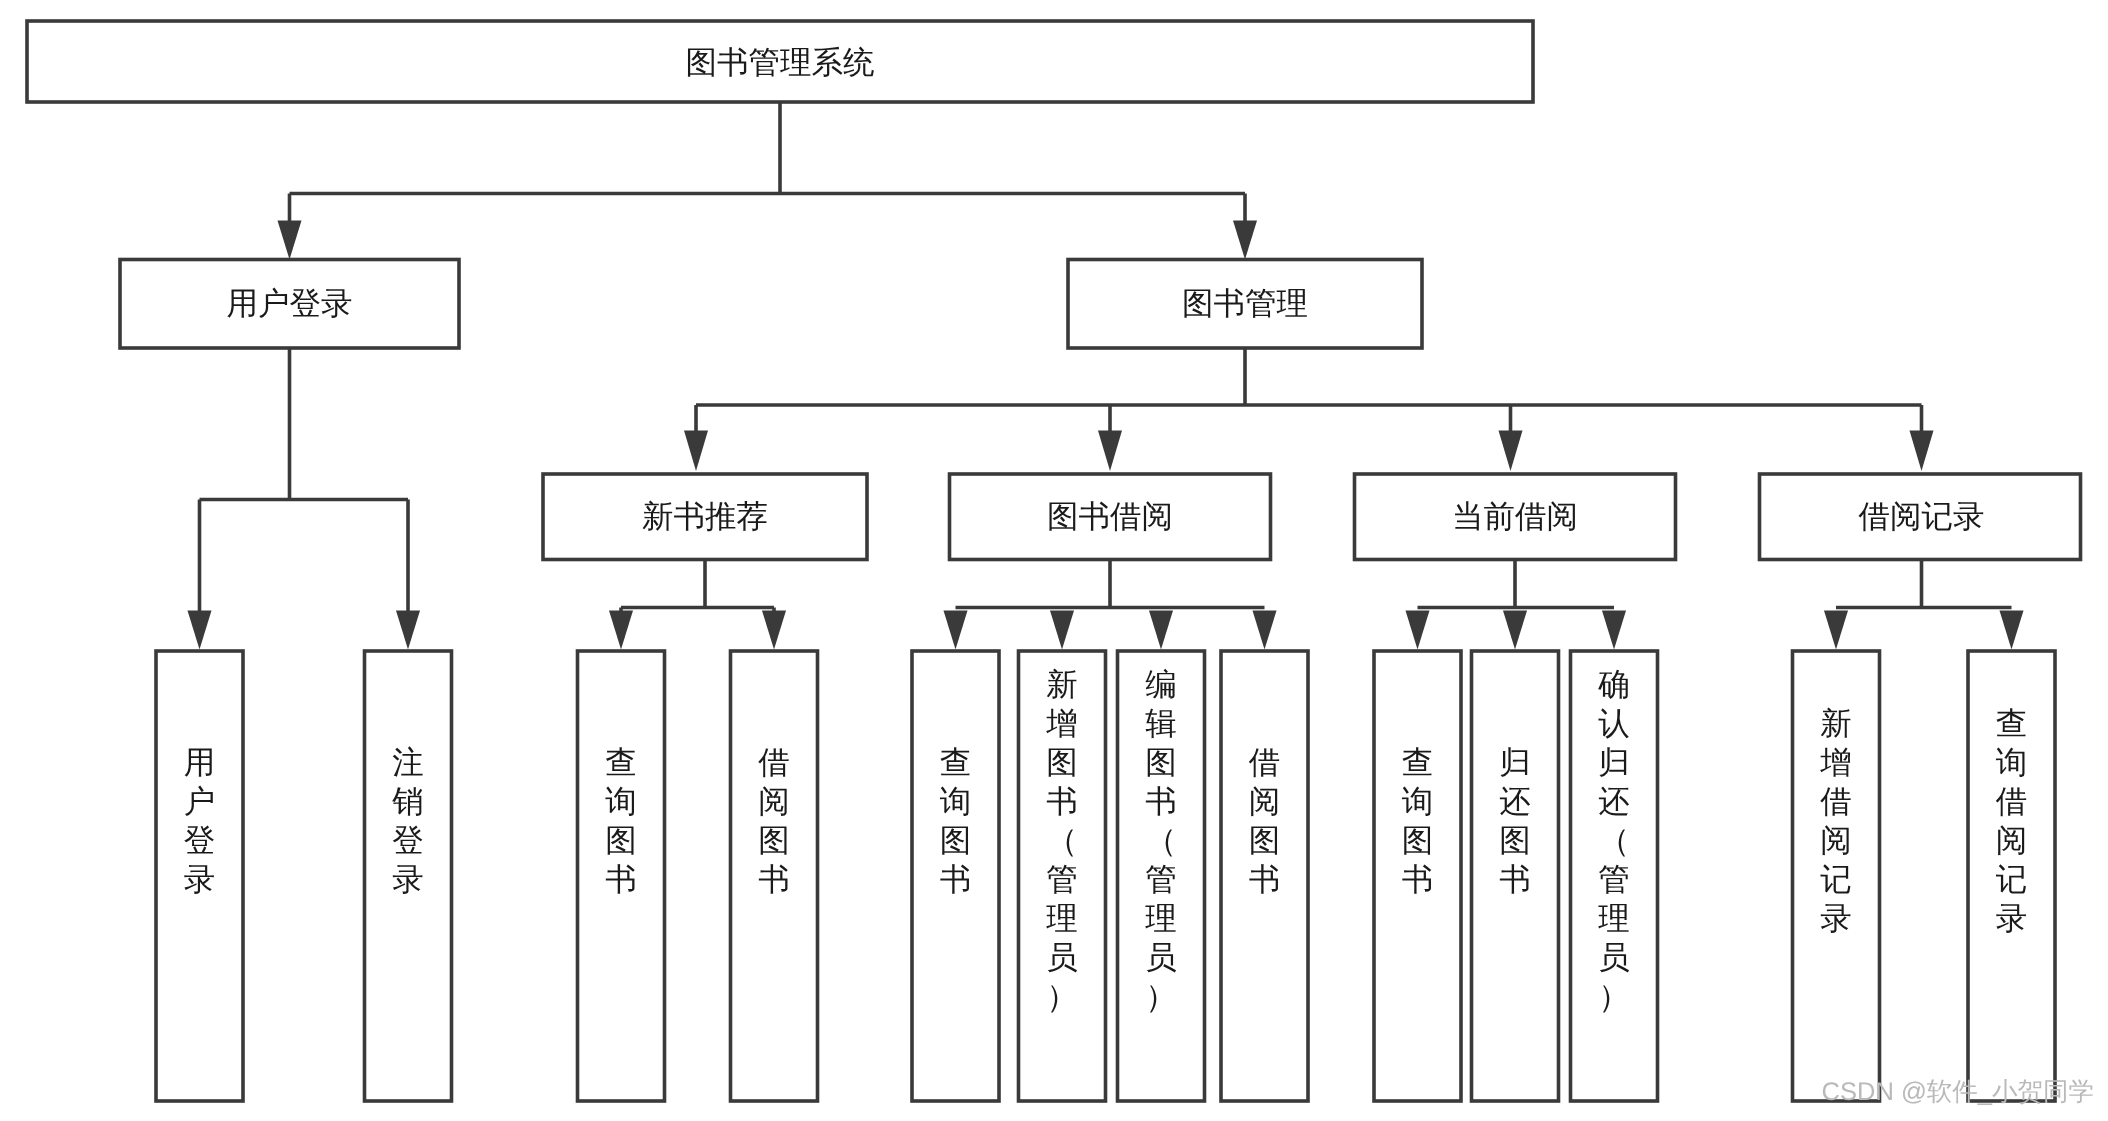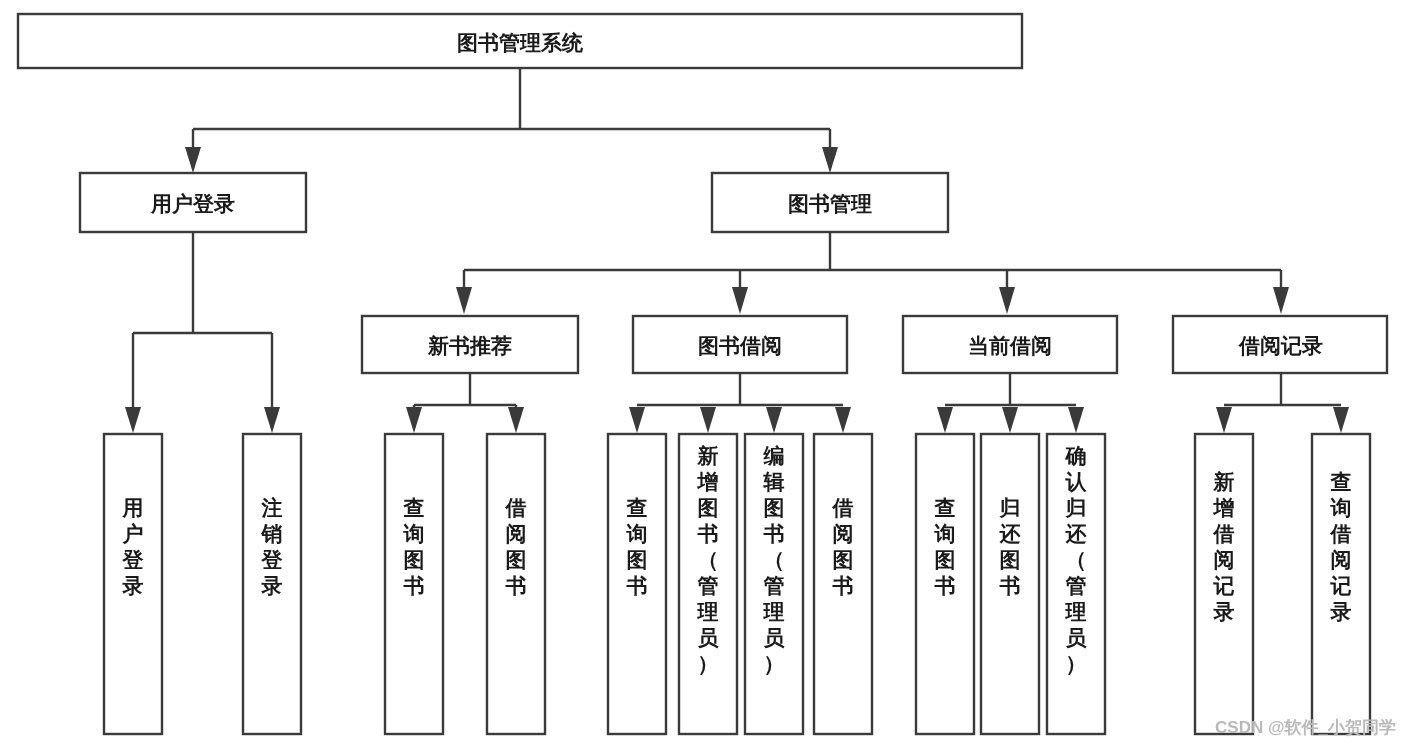--- a/index.html
+++ b/index.html
@@ -11,21 +11,20 @@
   body {
     width: 1405px;
     height: 747px;
     font-family: "Liberation Sans", "DejaVu Sans", sans-serif;
     overflow: hidden;
   }
   #diagram-root {
     position: relative;
     width: 1405px;
     height: 747px;
-    font-weight: bold;
   }
   svg#tree-svg {
     position: absolute;
     top: 0;
     left: 0;
     width: 1405px;
     height: 747px;
     display: block;
   }
   .node-box {

